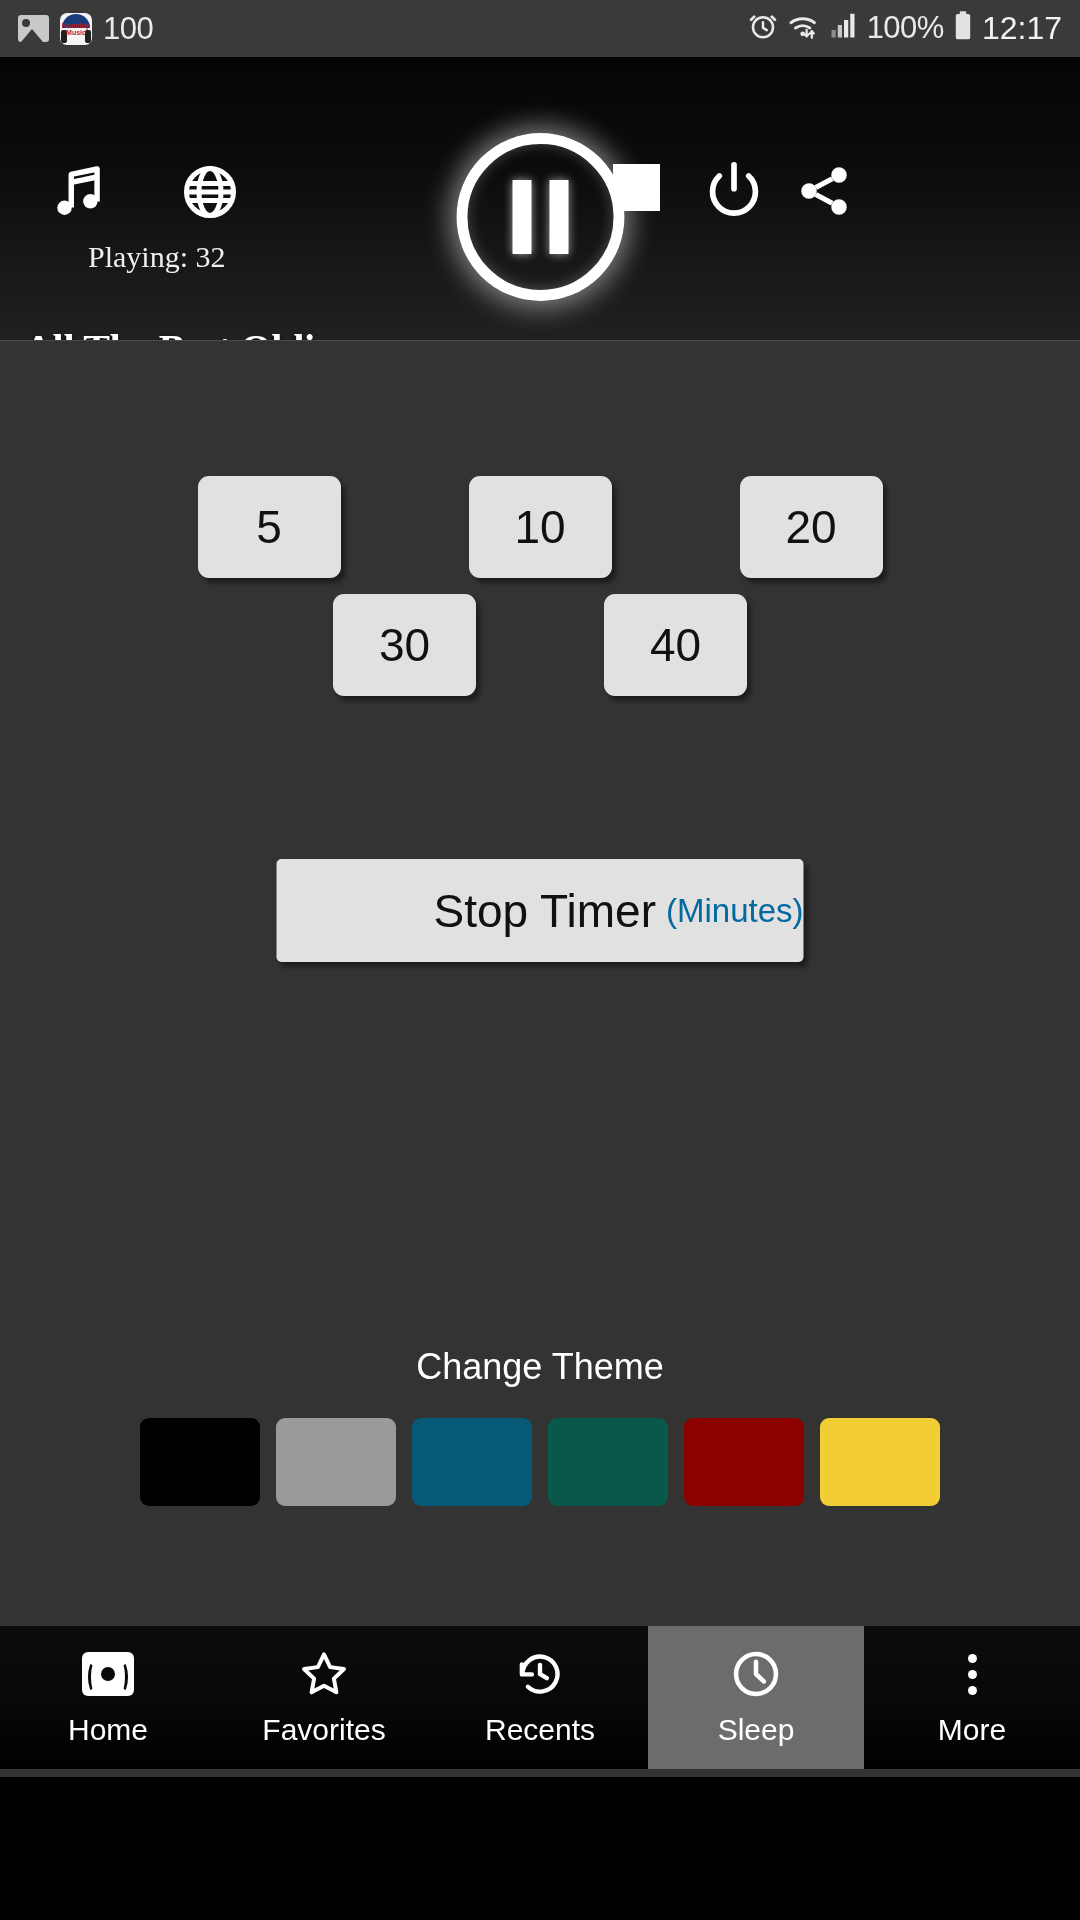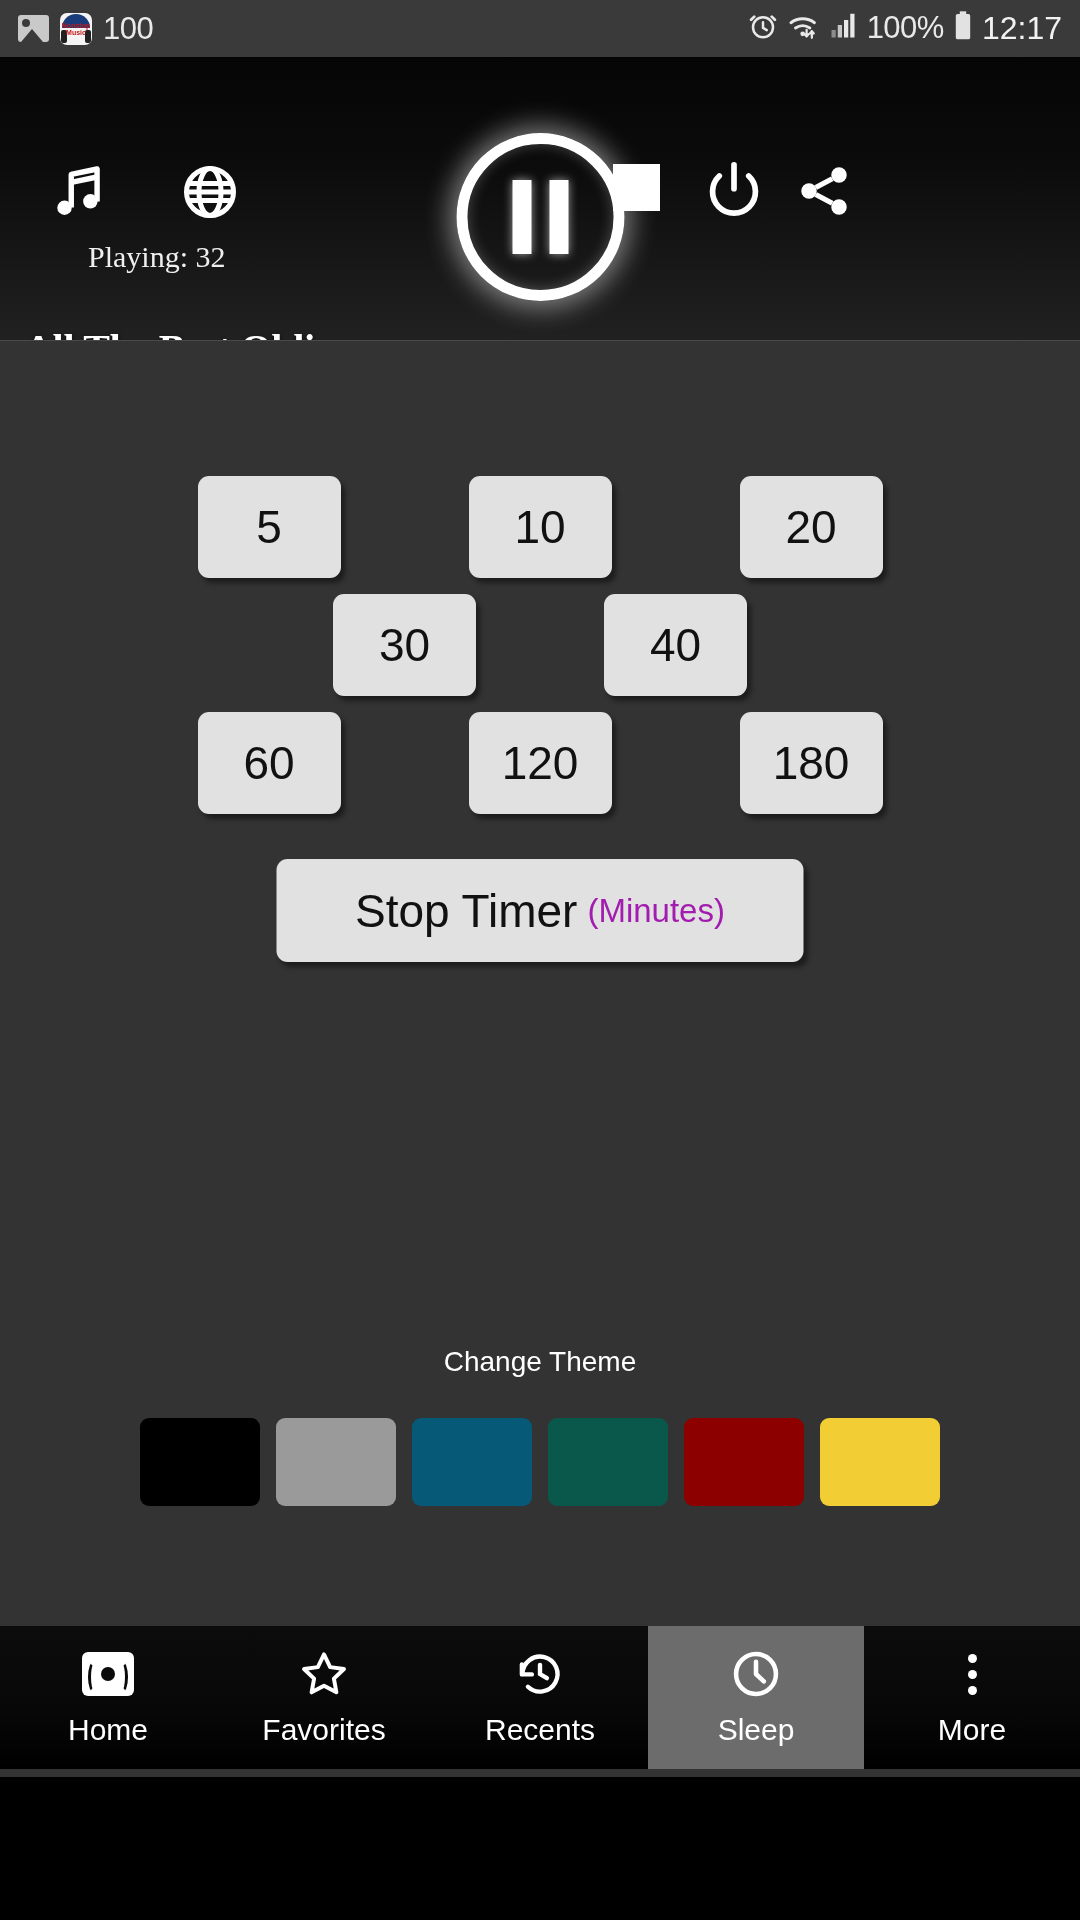--- a/index.html
+++ b/index.html
@@ -98,31 +98,31 @@
     background:#e1e1e1;
     border-radius:11px;
     display:flex;align-items:center;justify-content:center;
     font-size:46px;color:#111;
     box-shadow:4px 5px 5px rgba(0,0,0,.45);
     cursor:pointer;
   }
   .stop-timer-btn{
     position:absolute; top:518px; left:50%; transform:translateX(-50%);
     width:527px;height:103px;
-    background:#e1e1e1;border-radius:11px;
-    display:flex;align-items:center;justify-content:center;
+    background:#e1e1e1;border-radius:5px;
+    display:flex;align-items:center;justify-content:flex-end;
     box-shadow:4px 5px 5px rgba(0,0,0,.45);
     cursor:pointer;
   }
   .stop-timer-btn .big{ font-size:46px;color:#111; }
-  .stop-timer-btn .small{ font-size:33px;color:#a21caf;margin-left:10px; }
+  .stop-timer-btn .small{ font-size:33px;color:#0369a1;margin-left:10px; }
 
   .theme-label{
     position:absolute; top:1005px; width:100%;
-    text-align:center; font-size:28px; color:#fff;
+    text-align:center; font-size:36px; color:#fff;
   }
   .theme-row{
     position:absolute; top:1077px; left:0; right:0;
     display:flex; justify-content:center; gap:16px;
   }
   .swatch{
     width:120px;height:88px;border-radius:9px;cursor:pointer;
   }
 
   .sleep-pill{
@@ -268,25 +268,20 @@
   <div class="timer-grid">
     <div class="timer-row">
       <div class="timer-btn">5</div>
       <div class="timer-btn">10</div>
       <div class="timer-btn">20</div>
     </div>
     <div class="timer-row">
       <div class="timer-btn">30</div>
       <div class="timer-btn">40</div>
     </div>
-    <div class="timer-row">
-      <div class="timer-btn">60</div>
-      <div class="timer-btn">120</div>
-      <div class="timer-btn">180</div>
-    </div>
   </div>
 
   <div class="stop-timer-btn">
     <span class="big">Stop Timer</span>
     <span class="small">(Minutes)</span>
   </div>
 
   <div class="theme-label">Change Theme</div>
 
   <div class="theme-row">

